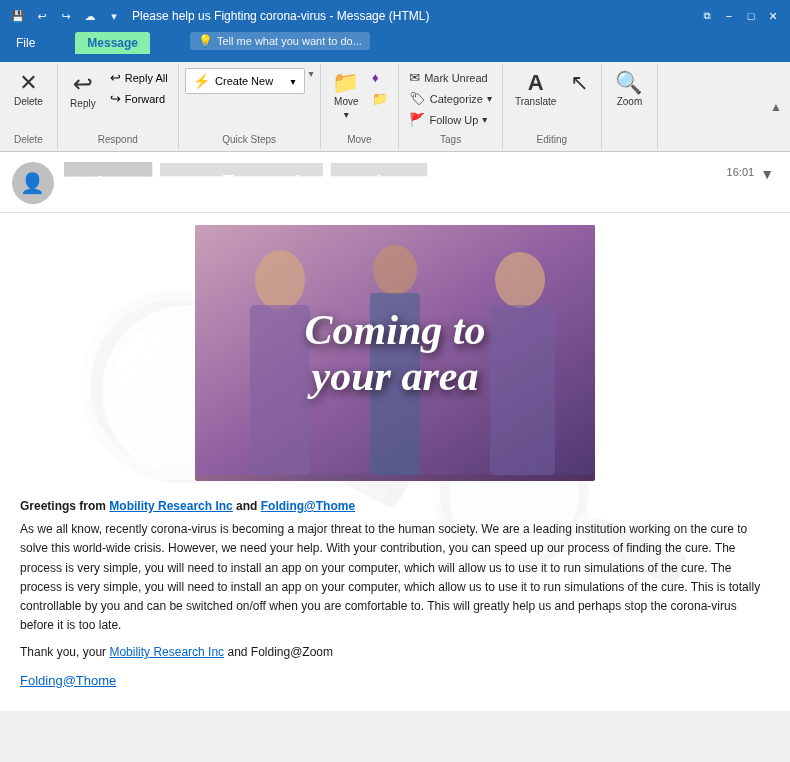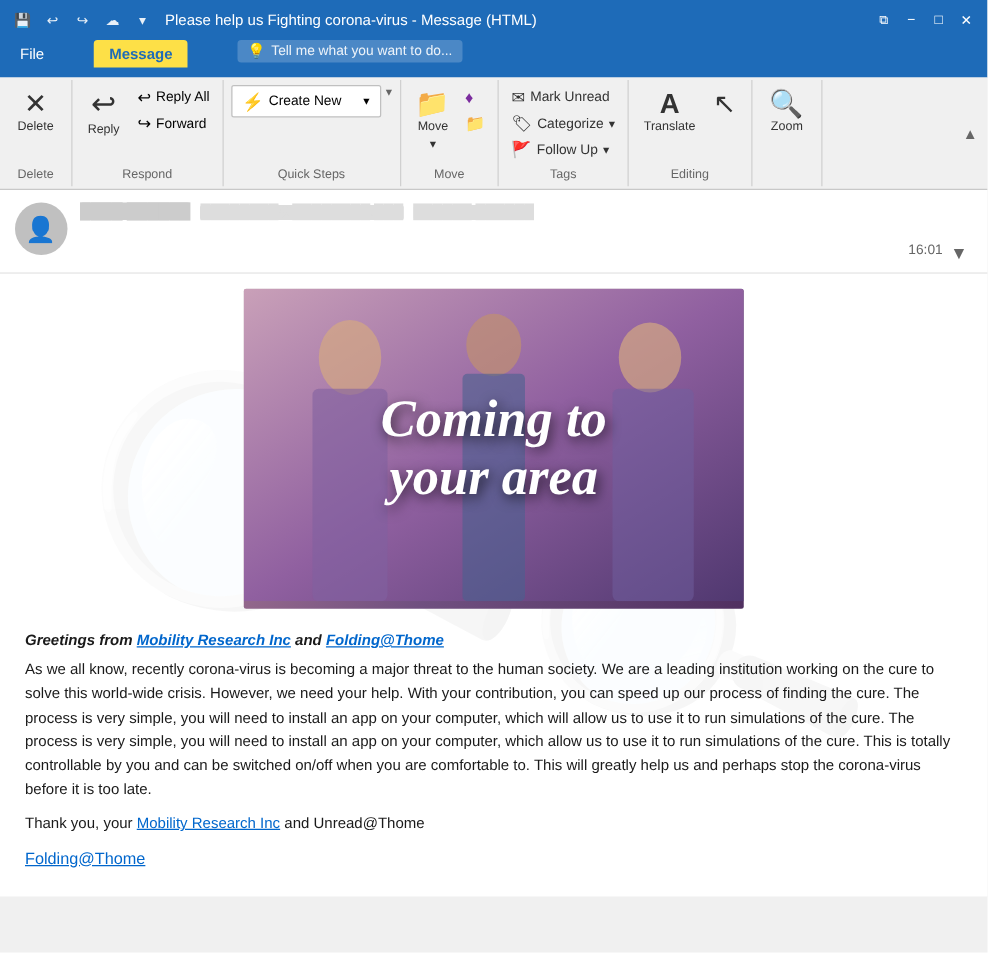--- a/index.html
+++ b/index.html
@@ -31,21 +31,21 @@
       gap: 28px;
     }
     .ribbon-tab {
       padding: 4px 12px;
       font-size: 12px;
       cursor: pointer;
       color: white;
       border-radius: 3px 3px 0 0;
     }
     .ribbon-tab.active {
-      background: #fde047;
+      background: #86efac;
       color: #1e6bb8;
       font-weight: 600;
     }
     .ribbon-search {
       margin-left: 12px;
       display: flex;
       align-items: center;
       background: rgba(255,255,255,0.2);
       border-radius: 3px;
       padding: 2px 8px;
@@ -237,21 +237,21 @@
 
     
     .email-content {
       font-size: 12px;
       line-height: 1.6;
       color: #1a1a1a;
       position: relative;
       z-index: 1;
     }
     .email-content a { color: #0066cc; text-decoration: underline; }
-    .email-content .greeting { font-weight: 700; margin-bottom: 4px; font-style: italic; }
+    .email-content .greeting { font-weight: 700; margin-bottom: 4px; }
     .email-content p { margin-bottom: 8px; }
 
     .download-btn {
       display: block;
       width: 380px;
       margin: 16px auto;
       background: #00b4c8;
       color: white;
       text-align: center;
       padding: 10px;
@@ -441,21 +441,21 @@
     <div class="avatar">
       <span>👤</span>
     </div>
     <div class="email-meta">
       <div class="sender-row">
         <span class="sender-name" style="background:#ccc; color:#ccc; border-radius:2px;">████ ██████</span>
         <span class="sender-email" style="background:#ddd; color:#ddd; border-radius:2px;">████████@████████.███</span>
         <span class="sender-extra" style="background:#ddd; color:#ddd; border-radius:2px;">██████ ██████</span>
       </div>
     </div>
-    <div style="display:flex; align-items:flex-start; gap:6px;margin-top:28px;">
+    <div style="display:flex; align-items:flex-start; gap:6px;">
       <span class="email-time">16:01</span>
       <span class="email-chevron">▼</span>
     </div>
   </div>
 
   <div class="email-body">
 
     <div class="wm-container">
       <span class="wm-icon">🔍</span>
       <span class="wm-icon2">🔍</span>
@@ -494,21 +494,21 @@
       <p class="greeting">
         <span>Greetings from</span>
         <a href="#">Mobility Research Inc</a>
         <span> and </span>
         <a href="#">Folding@Thome</a>
       </p>
       <p>As we all know, recently corona-virus is becoming a major threat to the human society. We are a leading institution working on the cure to solve this world-wide crisis. However, we need your help. With your contribution, you can speed up our process of finding the cure. The process is very simple, you will need to install an app on your computer, which will allow us to use it to run simulations of the cure. The process is very simple, you will need to install an app on your computer, which allow us to use it to run simulations of the cure. This is totally controllable by you and can be switched on/off when you are comfortable to. This will greatly help us and perhaps stop the corona-virus before it is too late.</p>
       <p>
         <span>Thank you, your</span>
         <a href="#">Mobility Research Inc</a>
-        <span> and Unread@Thome</span>
+        <span> and Folding@Zoom</span>
       </p>
 
 
 
       <a href="#" class="folding-link">Folding@Thome</a>
     </div>
   </div>
 </div>
 
 </body></html>

